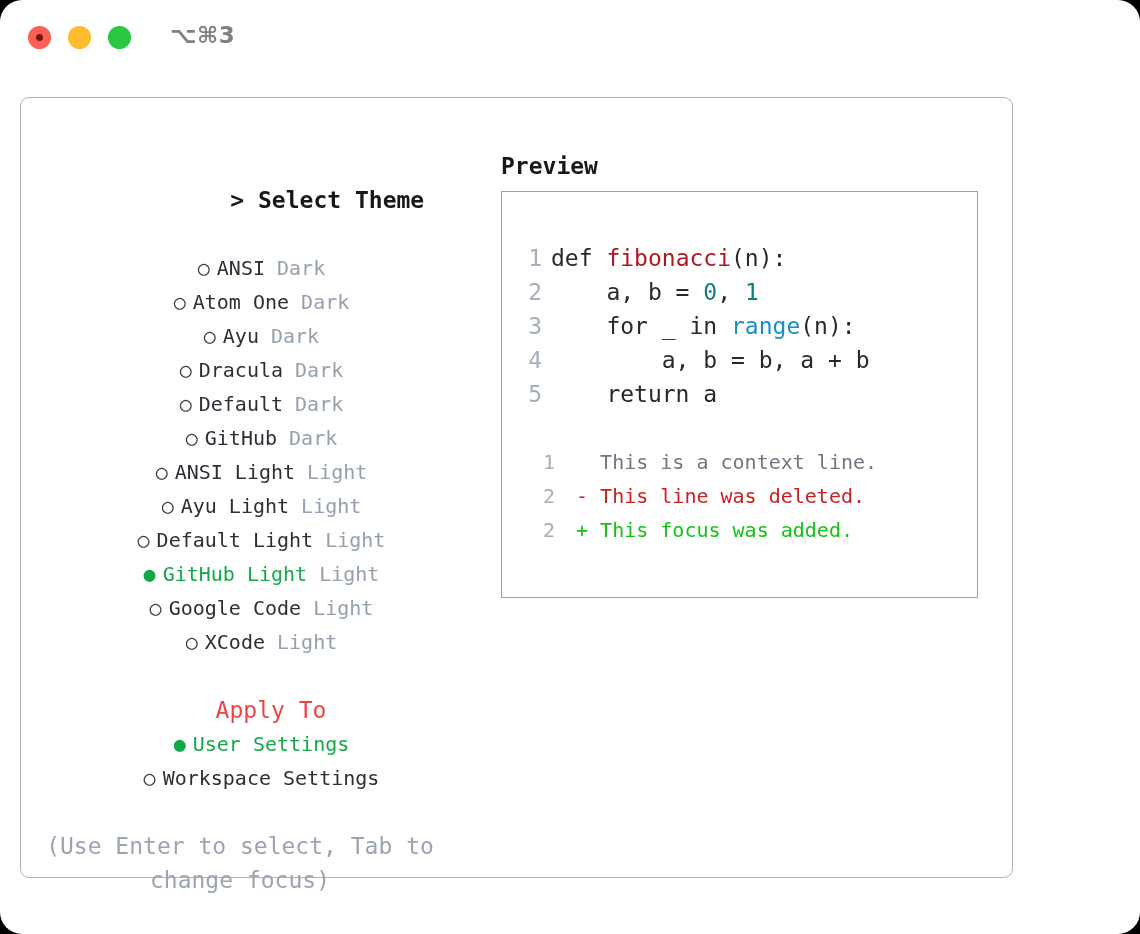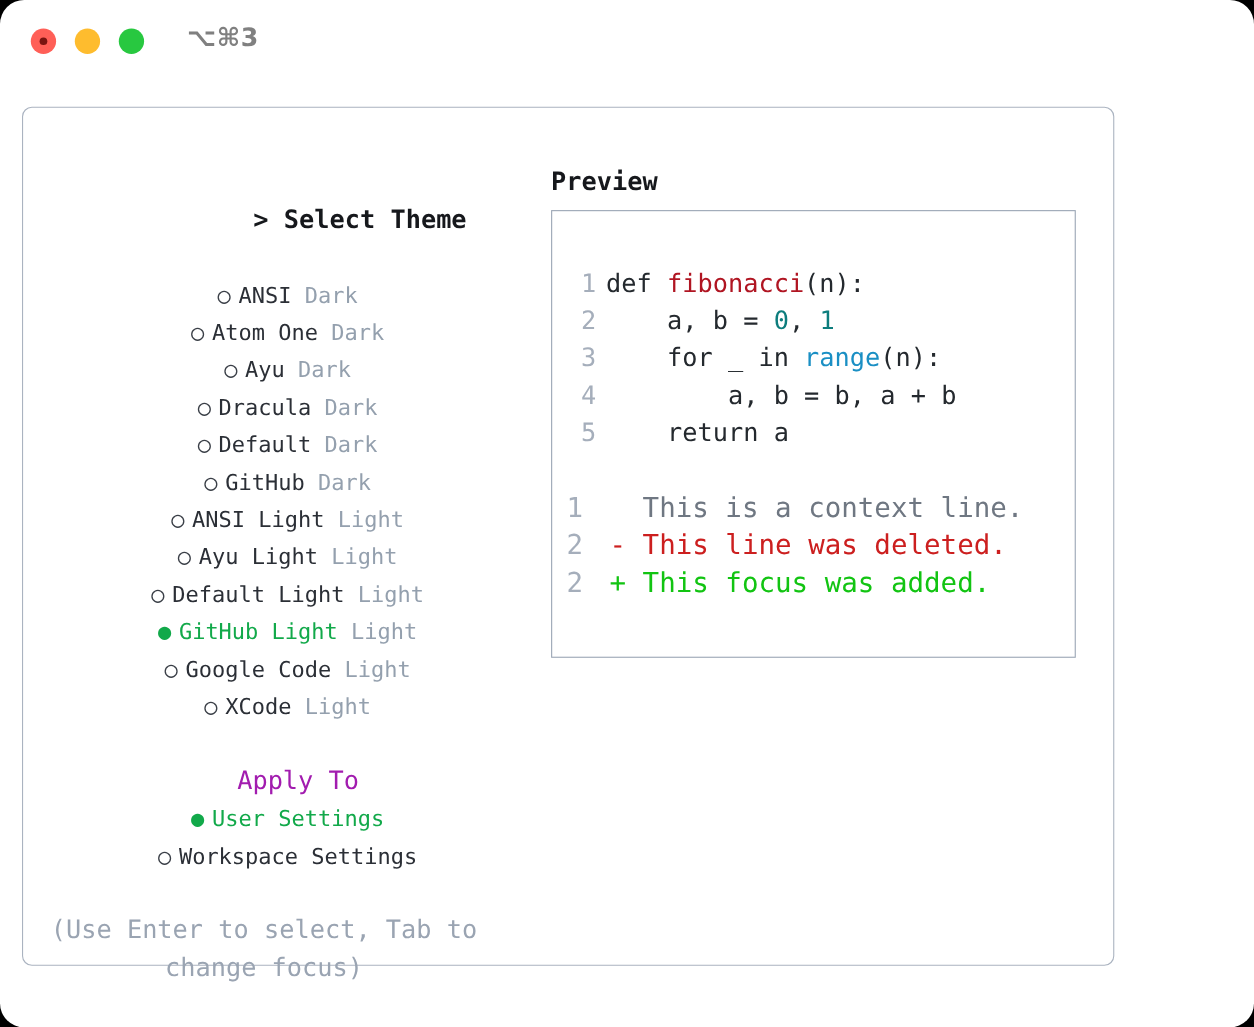--- a/index.html
+++ b/index.html
@@ -121,21 +121,21 @@
   }
   .opt-row.selected .marker { color: #12a94a; }
   .opt-row.selected .opt-label { color: #12a94a; }
   .opt-tag { color: #94a0ae; }
 
   .subsection {
     margin-top: 34px;
   }
   .sub-head {
     font-size: 23px;
-    color: #a21caf;
+    color: #ef4444;
     line-height: 34px;
     white-space: pre;
     padding-left: 26px;
   }
 
   .hint {
     margin-top: 34px;
     font-size: 23px;
     line-height: 34px;
     color: #9aa4b2;
@@ -184,23 +184,23 @@
     color: #a5aebb;
     margin-right: 9px;
   }
   .tok-plain { color: #24292e; }
   .tok-fn    { color: #b01522; }
   .tok-num   { color: #0d7d7d; }
   .tok-call  { color: #1a8fc4; }
 
   .diff {
     position: absolute;
-    left: 2px;
+    left: 27px;
     top: 253px;
-    font-size: 25px;
+    font-size: 20px;
     line-height: 34px;
     white-space: pre;
   }
   .diff-line { white-space: pre; }
   .diff-line.ctx .diff-text { color: #6f7782; }
   .diff-line.del .diff-text { color: #cc1f1f; }
   .diff-line.add .diff-text { color: #12c412; }
 </style>
 </head>
 <body>

